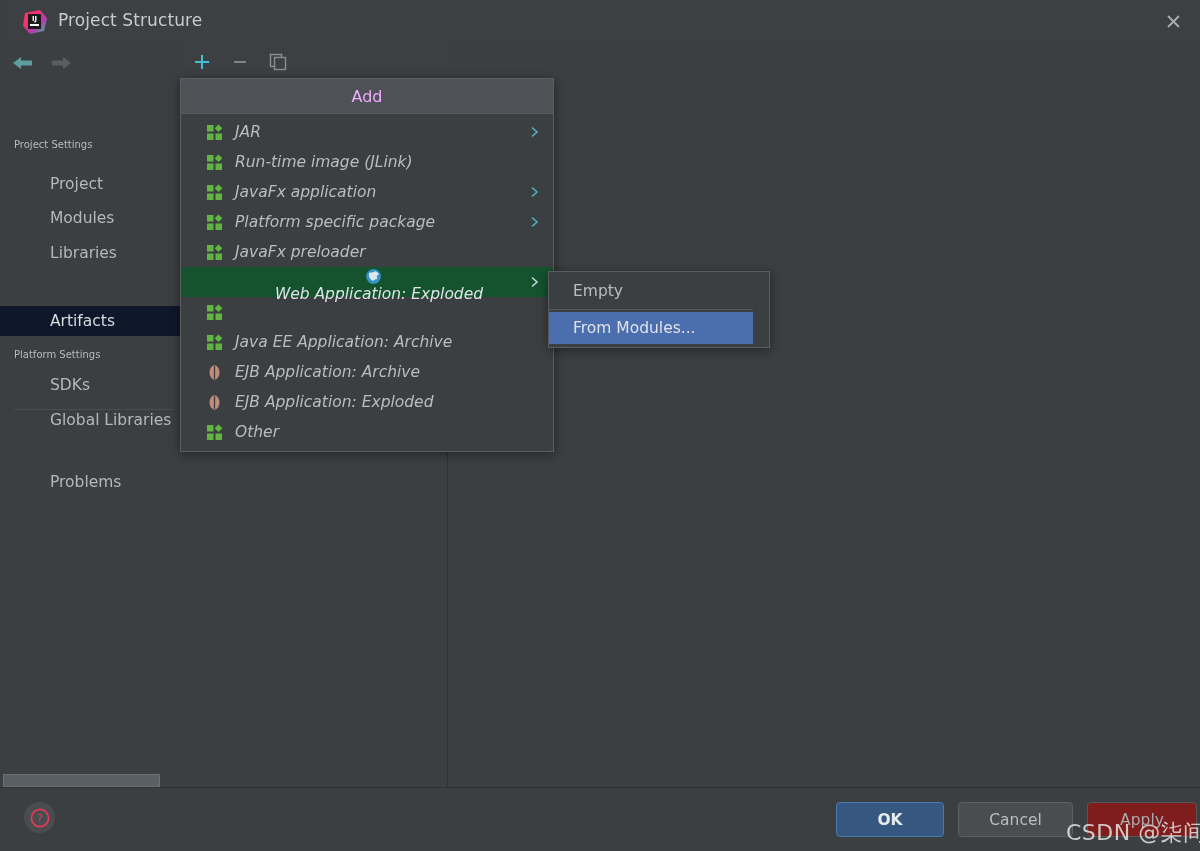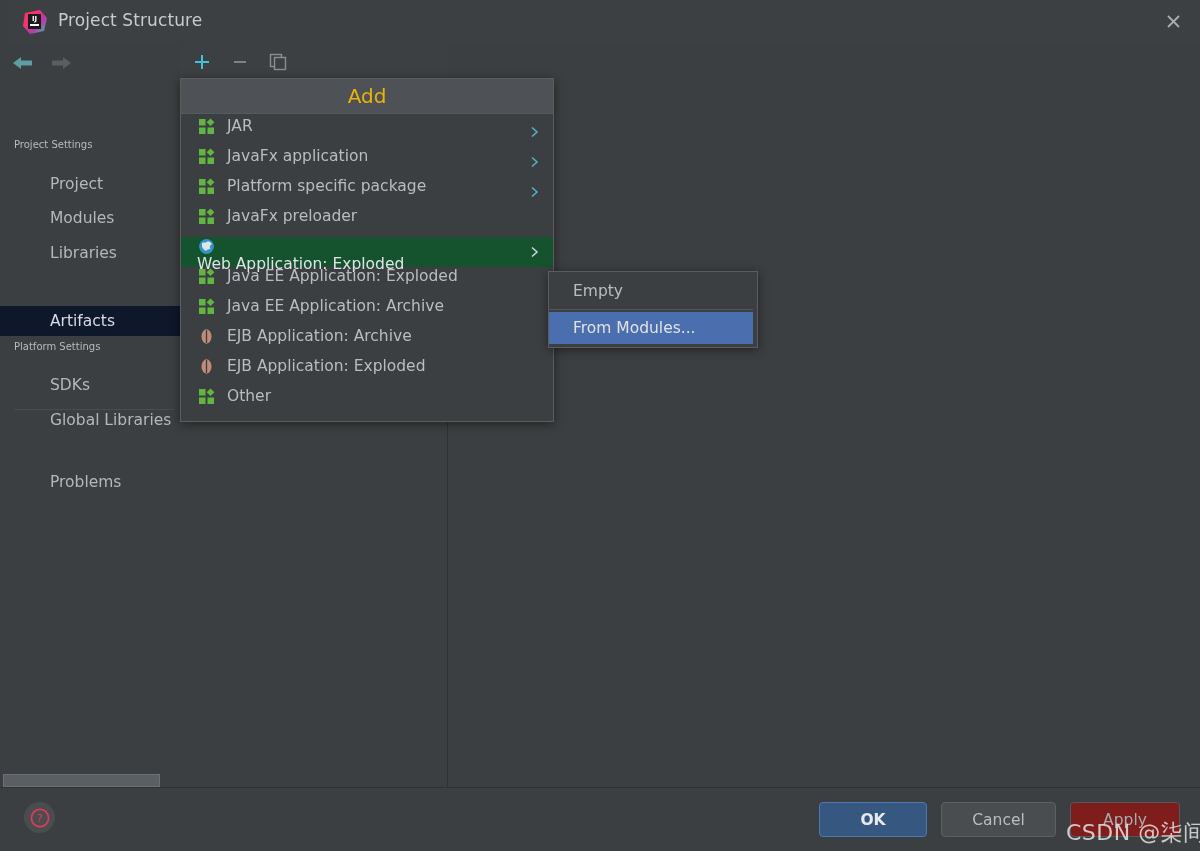--- a/index.html
+++ b/index.html
@@ -170,30 +170,32 @@
   }
   .menu-header {
     height: 34px;
     background: #4e5256;
     display: flex;
     align-items: center;
     justify-content: center;
     border-bottom: 1px solid #55595c;
   }
   .menu-header-label {
-    font-size: 20px;
-    color: #eab308;
+    font-size: 16px;
+    color: #f0abfc;
   }
   .menu-items { padding: 3px 0 4px 0; }
   .menu-item {
     position: relative;
     height: 30px;
     display: flex;
-    padding-left: 16px;
-    cursor: pointer;
+    align-items: center;
+    padding-left: 24px;
+    cursor: pointer;
+    font-style: italic;
   }
   .menu-item.selected { background: #14532d; flex-direction: column; }
   .menu-item .mi-icon {
     width: 18px; height: 18px;
     margin-right: 12px;
     flex: 0 0 18px;
     display: flex; align-items: center; justify-content: center;
   }
   .menu-item .mi-label {
     font-size: 15.5px;
@@ -210,21 +212,21 @@
 
   
   .submenu {
     position: absolute;
     left: 548px; top: 271px;
     width: 204px;
     background: #3c3f41;
     border: 1px solid #5a5d5f;
     box-shadow: 0 2px 10px rgba(0,0,0,.45);
     z-index: 60;
-    padding: 3px 4px 3px 0;
+    padding: 3px 16px 3px 0;
   }
   .submenu-item {
     height: 32px;
     display: flex;
     align-items: center;
     padding-left: 24px;
     font-size: 15.5px;
     color: #b9bdc0;
     cursor: pointer;
     white-space: nowrap;
@@ -258,20 +260,21 @@
   }
   .btn {
     position: absolute;
     top: 14px;
     height: 35px;
     border-radius: 4px;
     display: flex; align-items: center; justify-content: center;
     font-size: 15.5px;
     cursor: pointer;
     box-sizing: border-box;
+    margin-left: 17px;
   }
   .btn-ok {
     left: 819px; width: 108px;
     background: #365880;
     border: 1px solid #4a7ab0;
     color: #e8ebee;
     font-weight: bold;
   }
   .btn-cancel {
     left: 941px; width: 115px;
@@ -336,21 +339,21 @@
         </svg>
       </div>
       <div class="nav-arrow nav-fwd">
         <svg width="26" height="22" viewBox="0 0 26 22">
           <path d="M23 11 L15 5 L15 8.5 L4 8.5 L4 13.5 L15 13.5 L15 17 Z" fill="#5a5e61"></path>
         </svg>
       </div>
     </div>
 
     <div class="side-group" style="top:96px">Project Settings</div>
-    <div class="side-group" style="top:298px">Platform Settings</div>
+    <div class="side-group" style="top:306px">Platform Settings</div>
 
     <div class="side-item" style="top:126px">
       <span class="lbl">Project</span>
     </div>
     <div class="side-item" style="top:160px">
       <span class="lbl">Modules</span>
     </div>
     <div class="side-item" style="top:195px">
       <span class="lbl">Libraries</span>
     </div>
@@ -414,20 +417,31 @@
               <rect x="1" y="9.5" width="6.5" height="6.5" fill="#62b543"></rect>
               <rect x="9.5" y="9.5" width="6.5" height="6.5" fill="#62b543"></rect>
             </svg>
         </span>
         <span class="mi-label">JAR</span>
         <span class="mi-arrow"><svg width="9" height="13" viewBox="0 0 9 13">
               <path d="M2 2 L7 6.5 L2 11" stroke="#53b0c4" stroke-width="1.6" fill="none"></path>
             </svg></span>
       </div>
 
+      <div class="menu-item">
+        <span class="mi-icon">
+          <svg width="17" height="17" viewBox="0 0 17 17">
+              <rect x="1" y="1" width="6.5" height="6.5" fill="#62b543"></rect>
+              <path d="M12.5 0.6 L16.4 4.3 L12.5 8 L8.6 4.3 Z" fill="#62b543"></path>
+              <rect x="1" y="9.5" width="6.5" height="6.5" fill="#62b543"></rect>
+              <rect x="9.5" y="9.5" width="6.5" height="6.5" fill="#62b543"></rect>
+            </svg>
+        </span>
+        <span class="mi-label">Run-time image (JLink)</span>
+      </div>
 
       <div class="menu-item">
         <span class="mi-icon">
           <svg width="17" height="17" viewBox="0 0 17 17">
               <rect x="1" y="1" width="6.5" height="6.5" fill="#62b543"></rect>
               <path d="M12.5 0.6 L16.4 4.3 L12.5 8 L8.6 4.3 Z" fill="#62b543"></path>
               <rect x="1" y="9.5" width="6.5" height="6.5" fill="#62b543"></rect>
               <rect x="9.5" y="9.5" width="6.5" height="6.5" fill="#62b543"></rect>
             </svg>
         </span>
@@ -480,21 +494,20 @@
 
       <div class="menu-item">
         <span class="mi-icon">
           <svg width="17" height="17" viewBox="0 0 17 17">
               <rect x="1" y="1" width="6.5" height="6.5" fill="#62b543"></rect>
               <path d="M12.5 0.6 L16.4 4.3 L12.5 8 L8.6 4.3 Z" fill="#62b543"></path>
               <rect x="1" y="9.5" width="6.5" height="6.5" fill="#62b543"></rect>
               <rect x="9.5" y="9.5" width="6.5" height="6.5" fill="#62b543"></rect>
             </svg>
         </span>
-        <span class="mi-label">Java EE Application: Exploded</span>
       </div>
 
       <div class="menu-item">
         <span class="mi-icon">
           <svg width="17" height="17" viewBox="0 0 17 17">
               <rect x="1" y="1" width="6.5" height="6.5" fill="#62b543"></rect>
               <path d="M12.5 0.6 L16.4 4.3 L12.5 8 L8.6 4.3 Z" fill="#62b543"></path>
               <rect x="1" y="9.5" width="6.5" height="6.5" fill="#62b543"></rect>
               <rect x="9.5" y="9.5" width="6.5" height="6.5" fill="#62b543"></rect>
             </svg>

